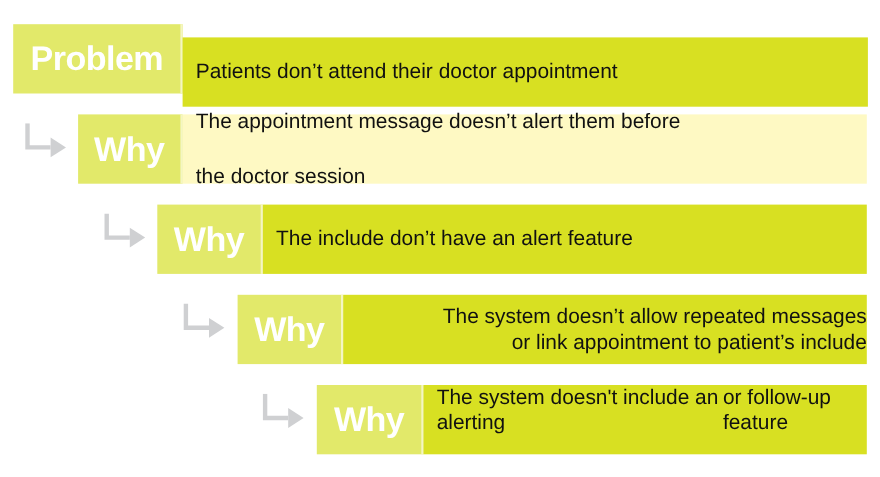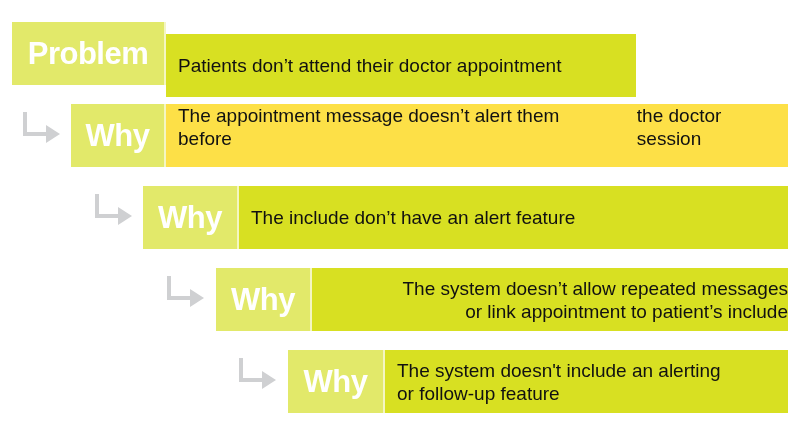--- a/index.html
+++ b/index.html
@@ -7,32 +7,32 @@
   .row { position:absolute; height:63px; display:flex; }
   .label { height:100%; display:flex; align-items:center; justify-content:center; color:#ffffff; font-weight:bold; font-size:31px; border-right:2px solid #f4f6c2; box-sizing:border-box; letter-spacing:-0.5px; }
   .text { flex:1; height:100%; display:flex; align-items:center; padding-left:12px; color:#111111; font-size:19px; line-height:23px; box-sizing:border-box; }
   .arrow { position:absolute; width:50px; height:40px; }
 </style>
 </head>
 <body>
 
 <div>
 
-  <div class="row" style="left:12px; top:22px; width:624px;">
+  <div class="row" style="left:12px; top:22px; width:777px;">
     <div class="label" style="width:154px; background:#e2e96a;">Problem</div>
     <div class="text" style="background:#d8e022;margin-top:12px;">Patients don’t attend their doctor appointment</div>
   </div>
 
   <svg class="arrow" style="left:22px; top:112px;" viewBox="0 0 50 40">
     <polyline points="3,0 3,22 24,22" fill="none" stroke="#cfd0d2" stroke-width="4"></polyline>
     <polygon points="24,13 38,22 24,31" fill="#cfd0d2"></polygon>
   </svg>
   <div class="row" style="left:71px; top:104px; width:717px;">
     <div class="label" style="width:95px; background:#e2e96a;">Why</div>
-    <div class="text" style="background:#fde047; flex-direction:row; align-items:flex-start; justify-content:center;gap:27px;">
+    <div class="text" style="background:#fef9c3; flex-direction:column; align-items:flex-start; justify-content:center;gap:27px;">
       <span>The appointment message doesn’t alert them before</span>
       <span>the doctor session</span>
     </div>
   </div>
 
   <svg class="arrow" style="left:94px; top:194px;" viewBox="0 0 50 40">
     <polyline points="3,0 3,22 24,22" fill="none" stroke="#cfd0d2" stroke-width="4"></polyline>
     <polygon points="24,13 38,22 24,31" fill="#cfd0d2"></polygon>
   </svg>
   <div class="row" style="left:143px; top:186px; width:645px;">
@@ -51,19 +51,19 @@
       <span>or link appointment to patient’s include</span>
     </div>
   </div>
 
   <svg class="arrow" style="left:238px; top:358px;" viewBox="0 0 50 40">
     <polyline points="3,0 3,22 24,22" fill="none" stroke="#cfd0d2" stroke-width="4"></polyline>
     <polygon points="24,13 38,22 24,31" fill="#cfd0d2"></polygon>
   </svg>
   <div class="row" style="left:288px; top:350px; width:500px;">
     <div class="label" style="width:97px; background:#e2e96a;">Why</div>
-    <div class="text" style="background:#d8e022; flex-direction:column; align-items:flex-start; justify-content:center;">
+    <div class="text" style="background:#d8e022; flex-direction:row; align-items:flex-start; justify-content:center;">
       <span>The system doesn't include an alerting</span>
       <span>or follow-up feature</span>
     </div>
   </div>
 
 </div>
 
 </body></html>

